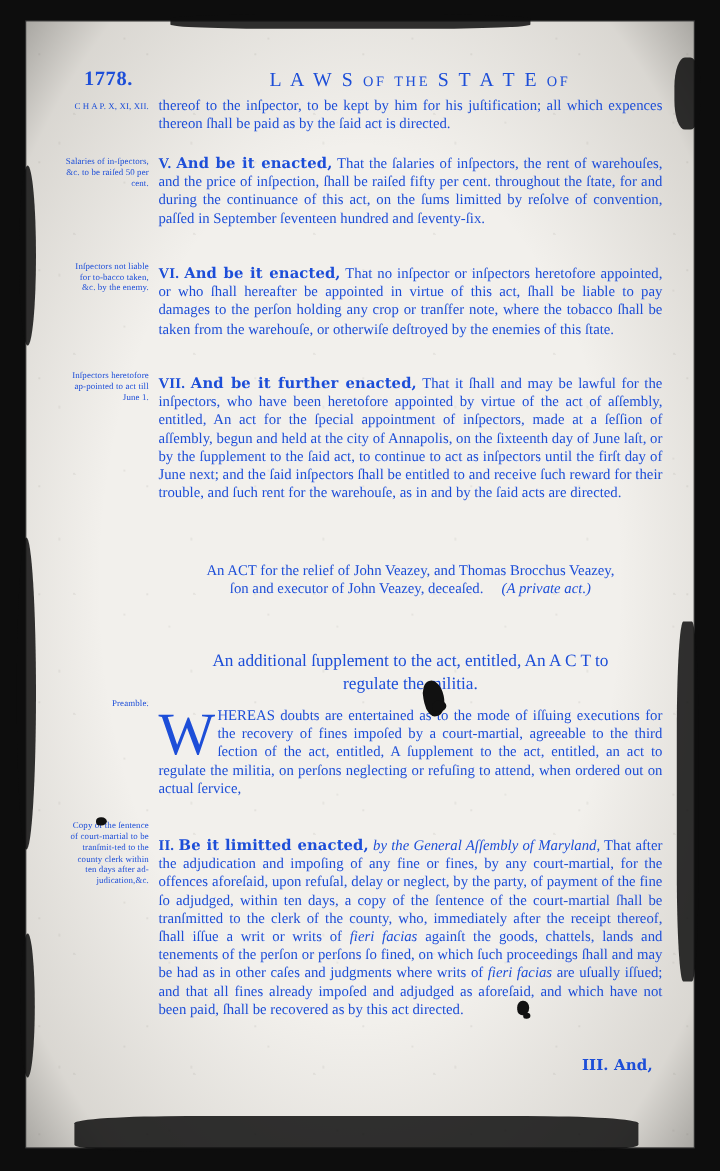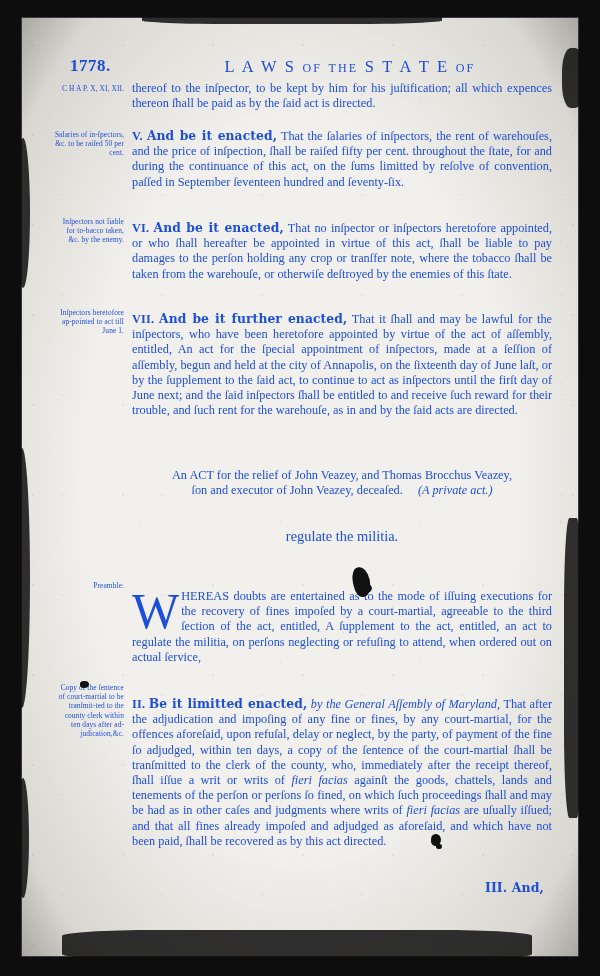--- a/index.html
+++ b/index.html
@@ -221,20 +221,21 @@
 
       <div class="col" style="top:436px;">
         <p class="chap-sub" style="margin-top:14px;">An ACT for the relief of John Veazey, and Thomas Brocchus Veazey,</p>
         <p class="chap-sub">
           <span>ſon and executor of John Veazey, deceaſed.</span>
           <span class="ital" style="margin-left:12px;">(A private act.)</span>
         </p>
       </div>
 
       <div class="col" style="top:509px;">
+        <p class="chap-title" style="margin-top:15px;">An additional ſupplement to the act, entitled,  An A C T to</p>
         <p class="chap-title">regulate the militia.</p>
       </div>
 
       <div class="col" style="top:571px;">
         <p>
           <span class="dropcap">W</span>
           <span>HEREAS doubts are entertained as to the mode of iſſuing</span>
           <span>executions for the recovery of fines impoſed by a court-martial, agreeable to the third ſection of the act, entitled, A ſupplement to the act, entitled, an act to regulate the militia, on perſons neglecting or refuſing to attend, when ordered out on actual ſervice,</span>
         </p>
       </div>

